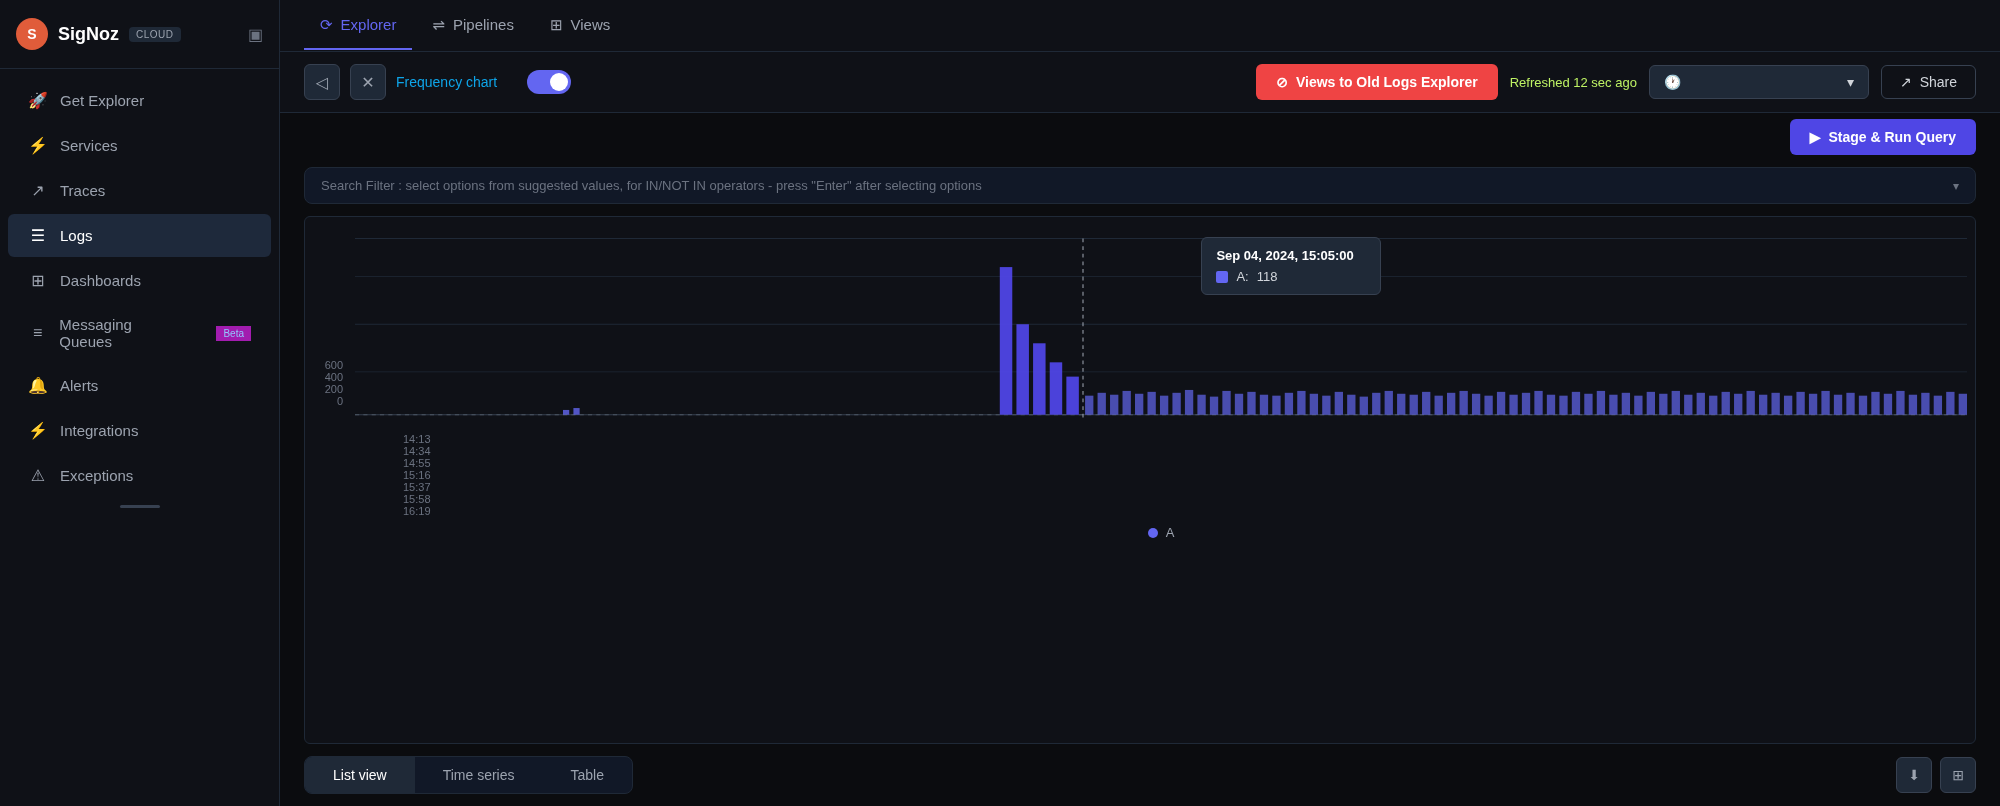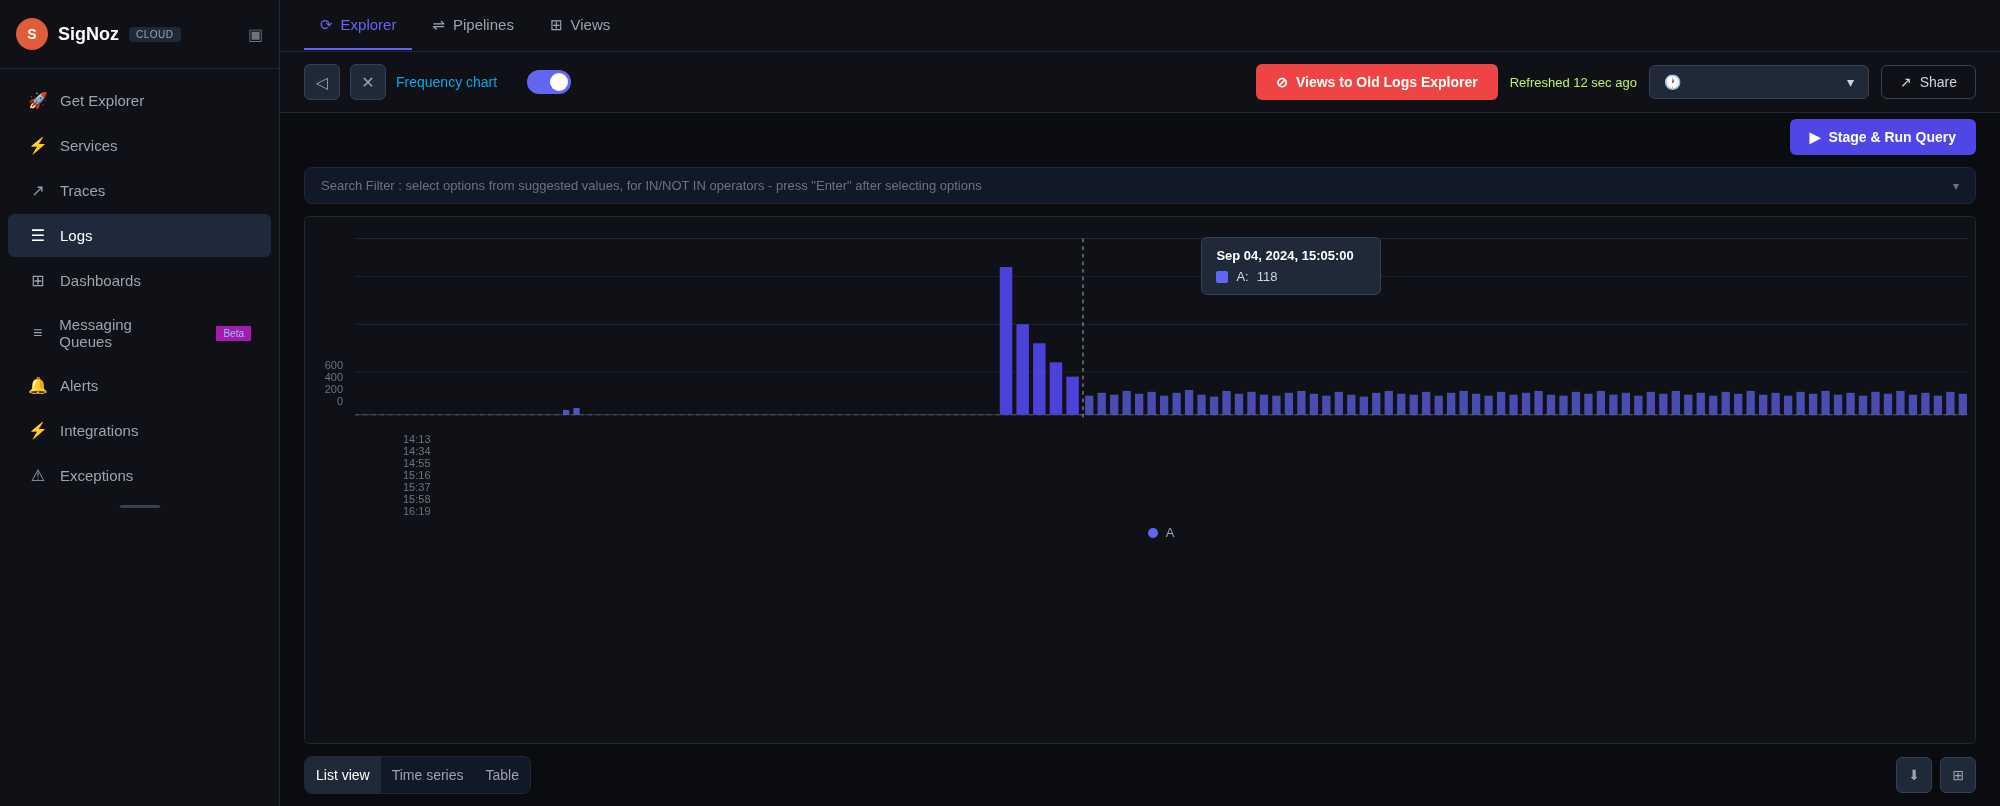--- a/index.html
+++ b/index.html
@@ -319,21 +319,21 @@
       justify-content: space-between;
     }
     .view-tabs {
       display: flex;
       background: #111827;
       border-radius: 8px;
       overflow: hidden;
       border: 1px solid #1f2937;
     }
     .view-tab {
-      padding: 10px 11px;
+      padding: 10px 28px;
       font-size: 14px;
       font-weight: 500;
       cursor: pointer;
       color: #9ca3af;
       border: none;
       background: transparent;
     }
     .view-tab.active {
       background: #1f2937;
       color: #fff;

